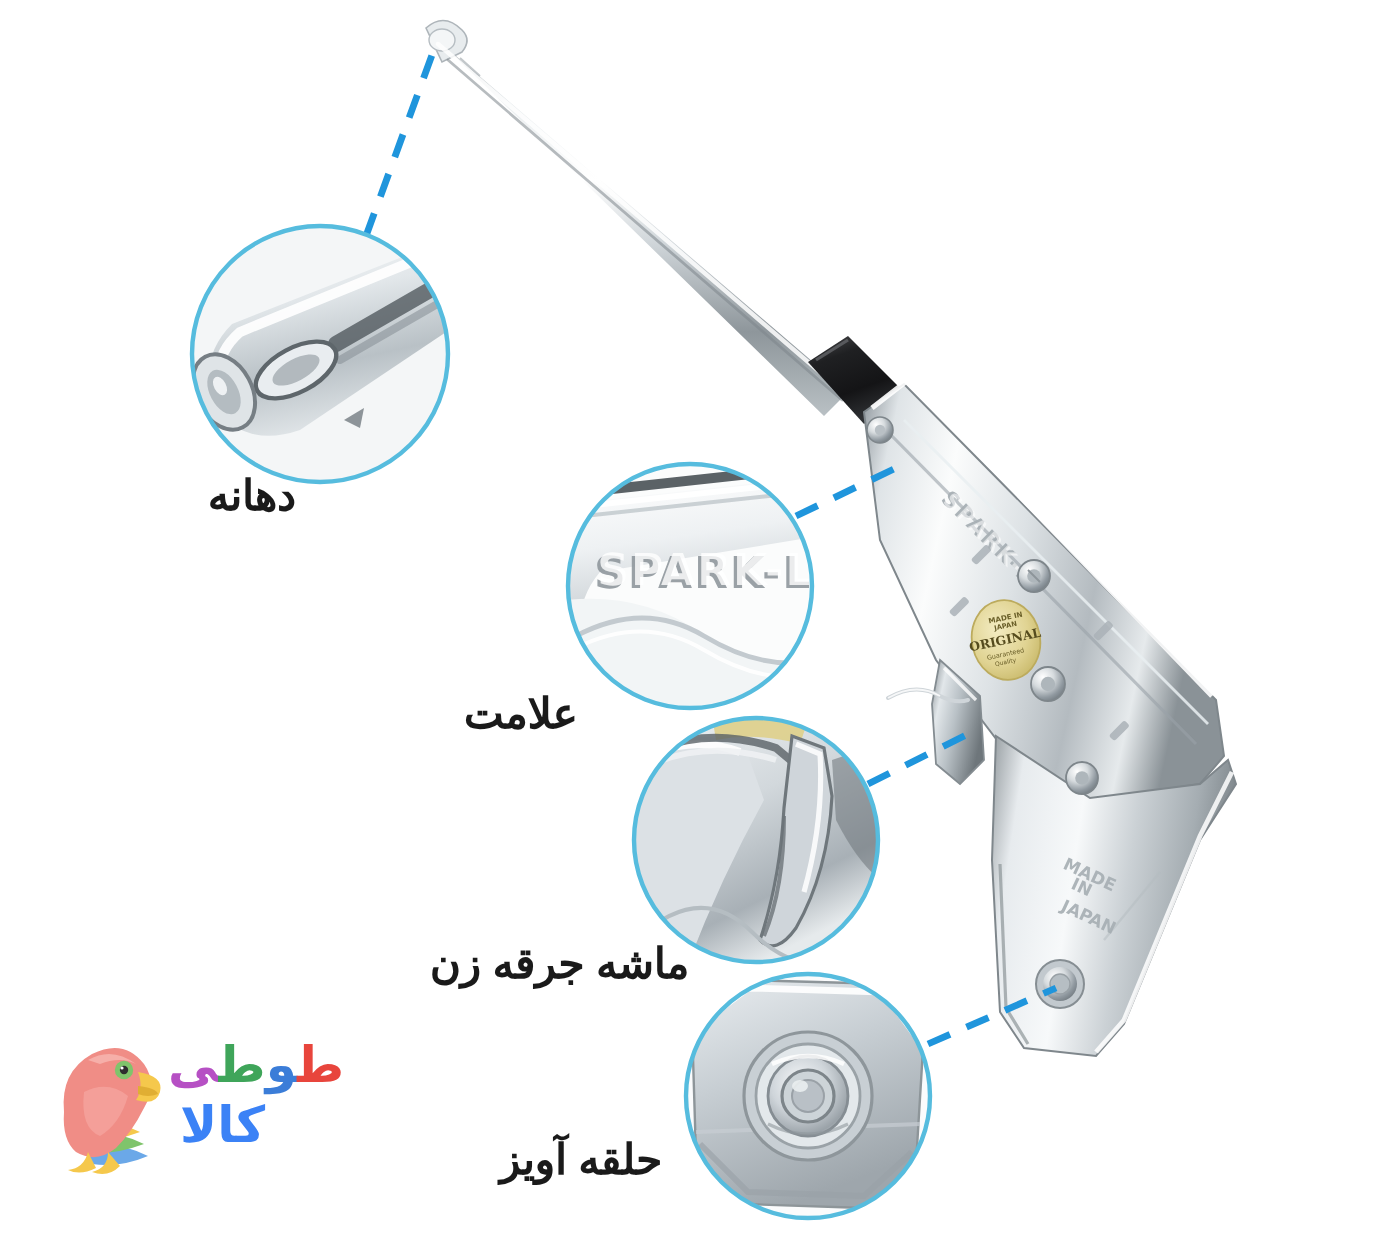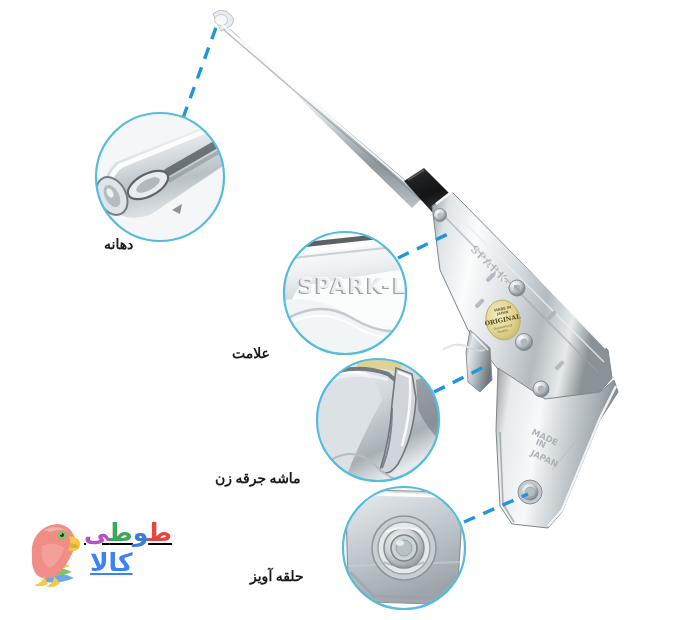--- a/index.html
+++ b/index.html
@@ -18,23 +18,23 @@
   .svg-layer {
     position: absolute;
     left: 0; top: 0;
     width: 700px;
     height: 620px;
   }
 
   
   .callout-label {
     position: absolute;
-    font-family: Liberation Serif, serif;
+    font-family: Liberation Sans, sans-serif;
     font-weight: bold;
-    font-size: 14px;
+    font-size: 21px;
     color: #1a1a1a;
     direction: rtl;
     unicode-bidi: bidi-override;
     white-space: nowrap;
     letter-spacing: 0px;
   }
   #label-nozzle   { left: 104px; top: 236px; }
   #label-mark     { left: 232px; top: 345px; }
   #label-trigger  { left: 215px; top: 470px; }
   #label-ring     { left: 250px; top: 568px; }
@@ -47,21 +47,20 @@
     width: 150px;
     height: 78px;
   }
   .brand-text {
     position: absolute;
     font-family: "DejaVu Sans", "Liberation Sans", sans-serif;
     font-weight: bold;
     direction: rtl;
     unicode-bidi: bidi-override;
     white-space: nowrap;
-    text-decoration: underline;
   }
   #brand-line1 {
     left: 60px;
     top: 2px;
     font-size: 25px;
   }
   #brand-line1 .g1 { color: #E8453C; }
   #brand-line1 .g2 { color: #3B7DD8; }
   #brand-line1 .g3 { color: #3FA55A; }
   #brand-line1 .g4 { color: #B650C4; }

